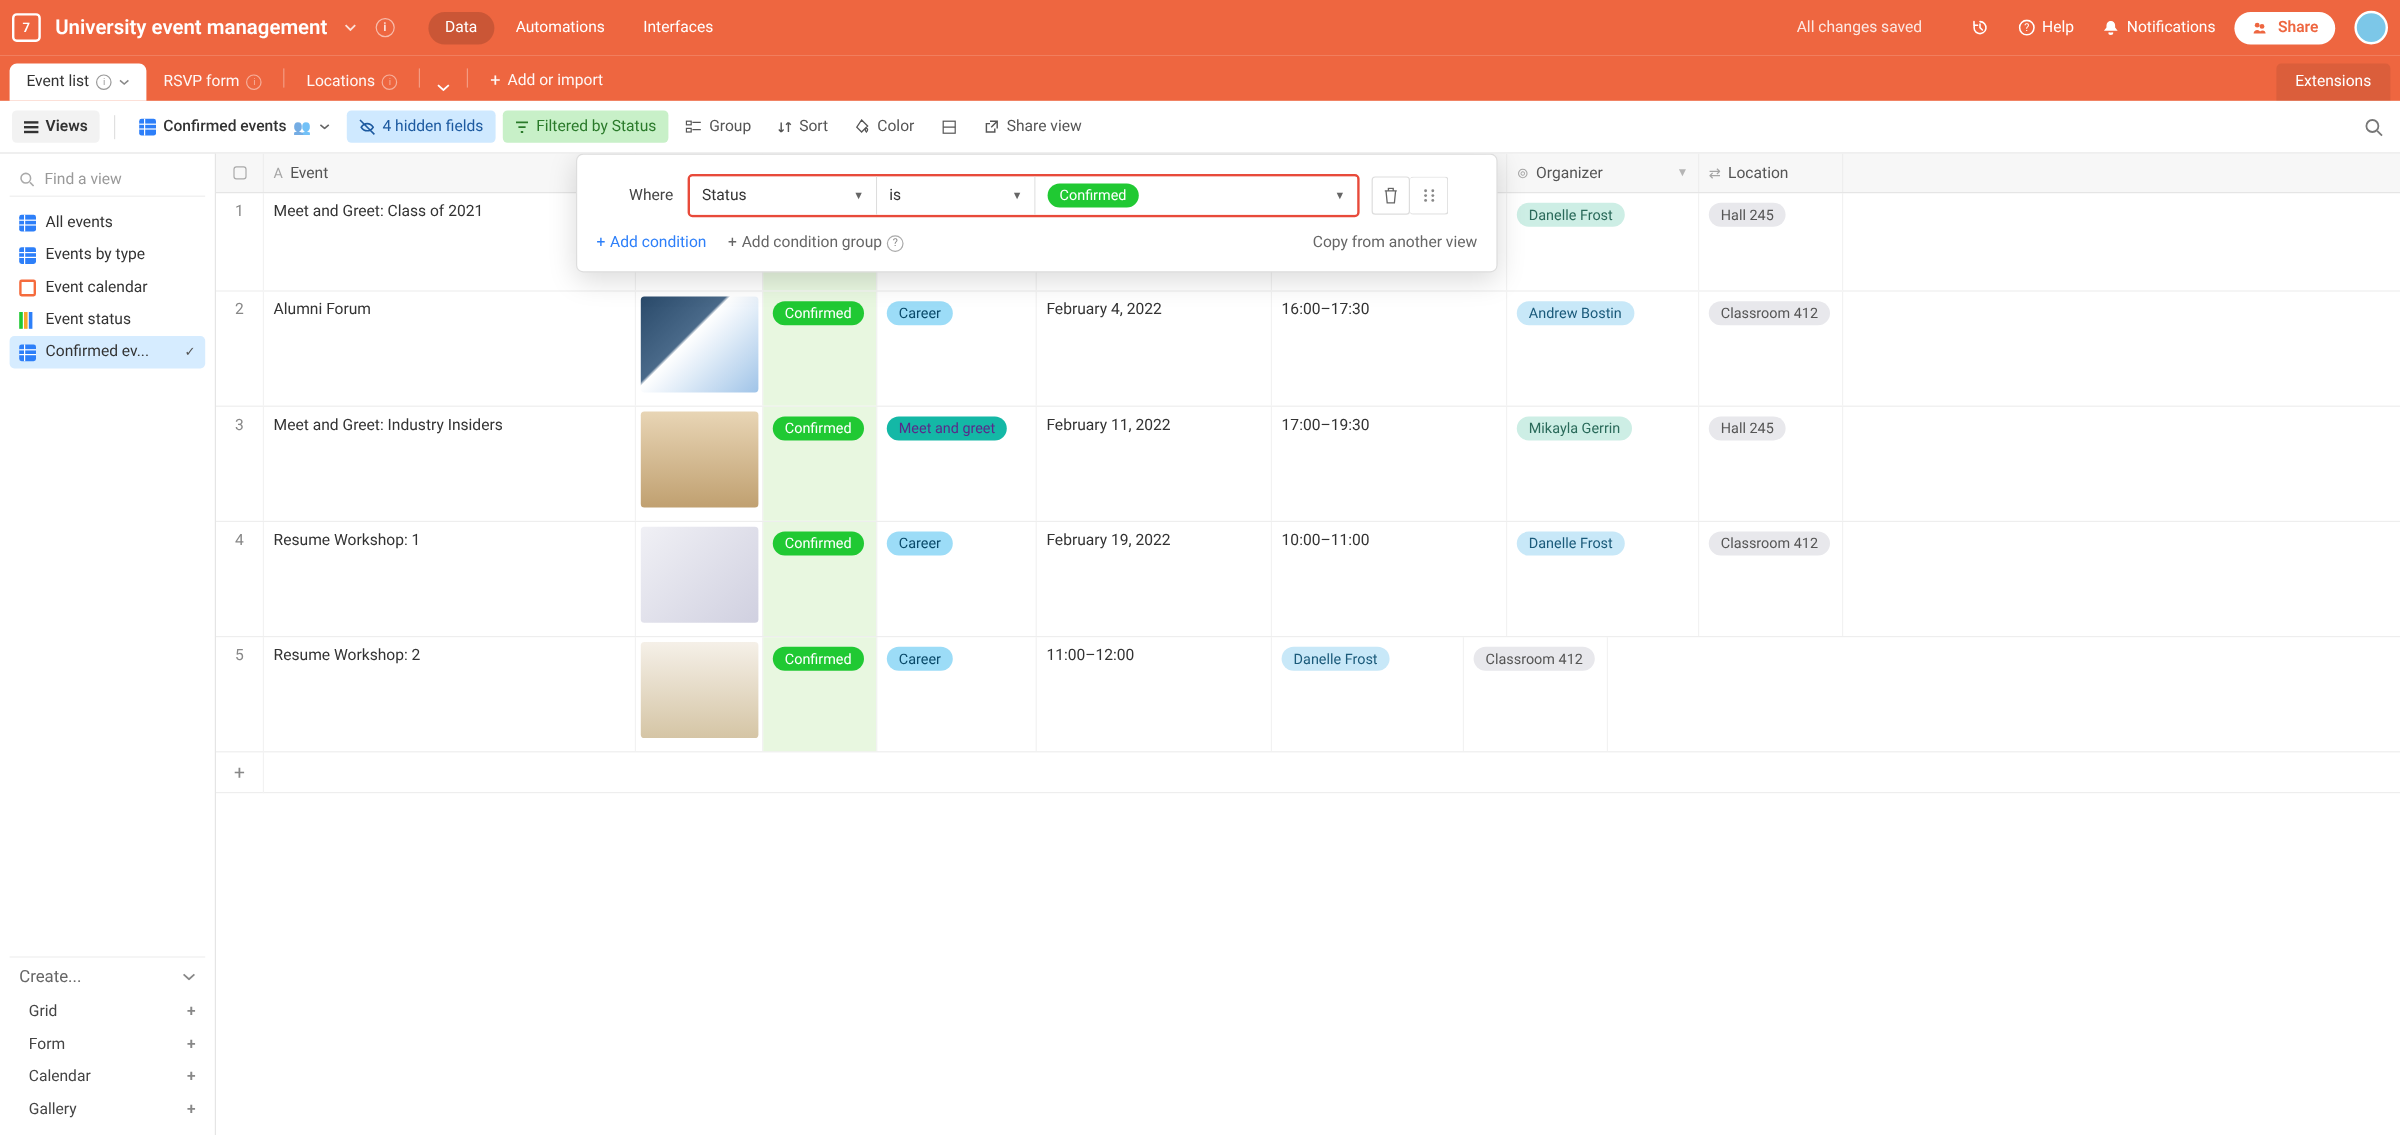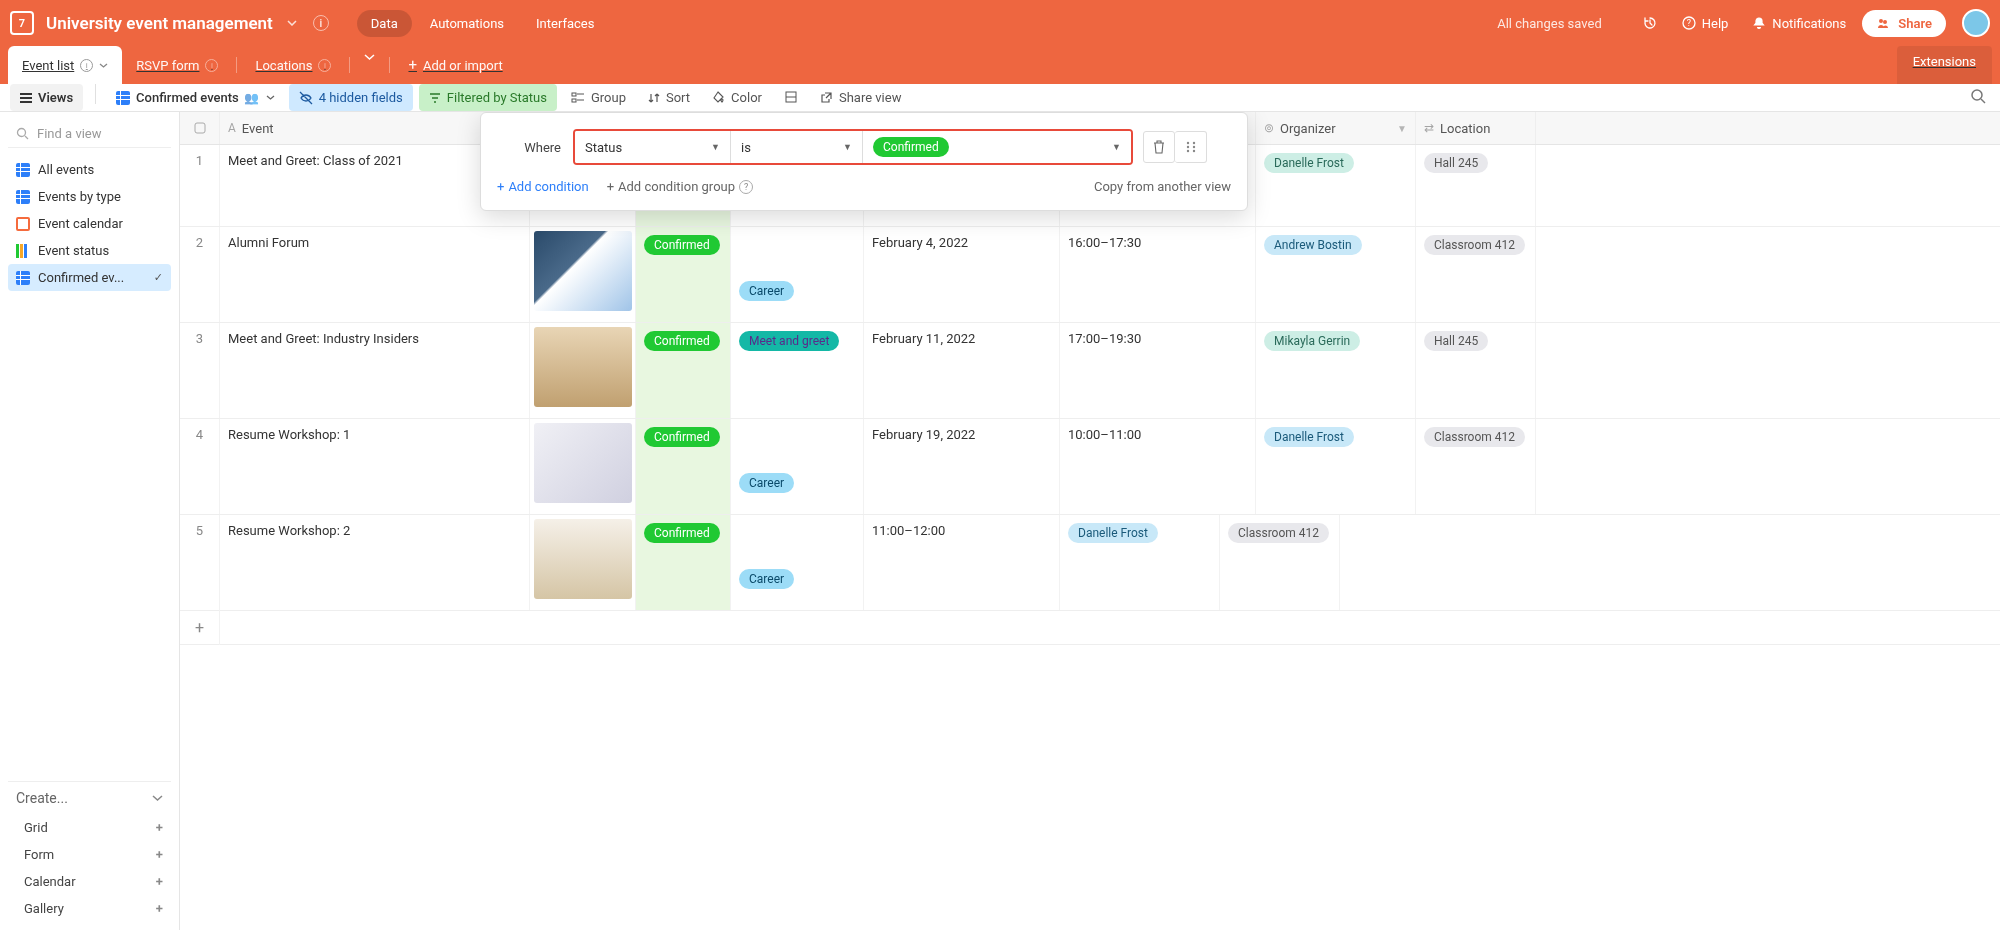--- a/index.html
+++ b/index.html
@@ -14,30 +14,30 @@
 .topnav { display: flex; gap: 4px; margin-left: 20px; }
 .topnav-item { padding: 6px 14px; border-radius: 16px; font-size: 13px; cursor: pointer; }
 .topnav-item.active { background: rgba(0,0,0,0.15); }
 .top-spacer { flex: 1; }
 .saved-text { opacity: 0.85; font-size: 13px; margin-right: 24px; }
 .top-icon-btn { display: flex; align-items: center; gap: 6px; margin: 0 8px; cursor: pointer; font-size: 13px; }
 .share-btn { background: #ffffff; color: #ee6640; border-radius: 16px; padding: 6px 14px; font-weight: 600; display: flex; align-items: center; gap: 8px; }
 .avatar { width: 28px; height: 28px; border-radius: 50%; background: #7cc7e8; border: 2px solid #fff; margin-left: 8px; }
 
 
-.tabsrow { background: #ee6640; display: flex; height: 38px; padding: 0 8px; gap: 0; text-decoration: underline; }
+.tabsrow { background: #ee6640; display: flex; align-items: flex-end; height: 38px; padding: 0 8px; gap: 0; }
 .tab { padding: 8px 14px; display: flex; align-items: center; gap: 6px; color: rgba(255,255,255,0.95); font-size: 13px; cursor: pointer; }
 .tab.active { background: #fff; color: #333; border-radius: 6px 6px 0 0; }
 .tab .mini-info { width: 13px; height: 13px; border: 1.5px solid currentColor; opacity: 0.5; border-radius: 50%; display: inline-flex; align-items: center; justify-content: center; font-size: 8px; }
 .tab-sep { width: 1px; height: 16px; background: rgba(255,255,255,0.35); margin: 0 4px; align-self: center; }
 .tab-chev-box { padding: 8px 10px; color: #fff; cursor: pointer; }
 .extensions { margin-left: auto; background: rgba(0,0,0,0.08); color: #fff; padding: 8px 16px; border-radius: 4px 4px 0 0; }
 
 
-.toolbar { display: flex; align-items: flex-start; height: 28px; border-bottom: 1px solid #e5e5e5; padding: 0 10px; gap: 6px; }
+.toolbar { display: flex; align-items: center; height: 44px; border-bottom: 1px solid #e5e5e5; padding: 0 10px; gap: 6px; }
 .views-btn { display: flex; align-items: center; gap: 6px; background: #f2f2f2; padding: 6px 10px; border-radius: 4px; font-weight: 600; cursor: pointer; }
 .hamburger { display: inline-flex; flex-direction: column; gap: 2px; }
 .hamburger span { display: block; width: 12px; height: 2px; background: #333; }
 .tb-sep { width: 1px; height: 20px; background: #e0e0e0; margin: 0 6px; }
 .viewname-btn { display: flex; align-items: center; gap: 6px; padding: 6px 8px; cursor: pointer; font-weight: 500; }
 .grid-icon { width: 14px; height: 14px; display: inline-block; background: #2d7ff9; border-radius: 2px; position: relative; }
 .grid-icon::before, .grid-icon::after { content: ""; position: absolute; background: #fff; }
 .grid-icon::before { left: 4px; top: 0; width: 1px; height: 100%; }
 .grid-icon::after { top: 4px; left: 0; height: 1px; width: 100%; box-shadow: 0 4px 0 #fff; }
 .people-icon { font-size: 12px; opacity: 0.6; }
@@ -96,21 +96,21 @@
 .c-loc { width: 120px; }
 
 .thumb { width: 98px; height: 80px; border-radius: 3px; background: #ddd; display: block; }
 .thumb.t1 { background: linear-gradient(135deg,#2a4a6a,#4a6a8a 40%,#fff 42%,#a0c4e8); }
 .thumb.t2 { background: linear-gradient(180deg,#e8d5b5,#c0a070); }
 .thumb.t3 { background: linear-gradient(135deg,#f0f0f5,#d0d0e0); }
 .thumb.t4 { background: linear-gradient(180deg,#f5f0e8,#d5c5a5); }
 
 .tag { display: inline-block; padding: 3px 10px; border-radius: 11px; font-size: 12px; }
 .tag-confirmed { background: #20c933; color: #fff; }
-.tag-career { background: #9cdcf7; color: #0a4a6a; margin-top: 46px; }
+.tag-career { background: #9cdcf7; color: #0a4a6a; }
 .tag-meet { background: #14b8a6; color: #5a2a8a; }
 .tag-person1 { background: #cdeee5; color: #2a6a5a; }
 .tag-person2 { background: #c8e8f8; color: #1a5a7a; }
 .tag-loc { background: #e8e8ec; color: #555; }
 
 .addrow { display:flex; align-items:center; height: 34px; border-bottom: 1px solid #eee;}
 .addrow .c-num { font-size: 16px; color: #888; }
 
 
 .filter-panel { position: absolute; top: 0; left: 300px; width: 768px; background: #fff; border: 1px solid #ddd; box-shadow: 0 6px 24px rgba(0,0,0,0.15); border-radius: 6px; padding: 16px; z-index: 50; }

